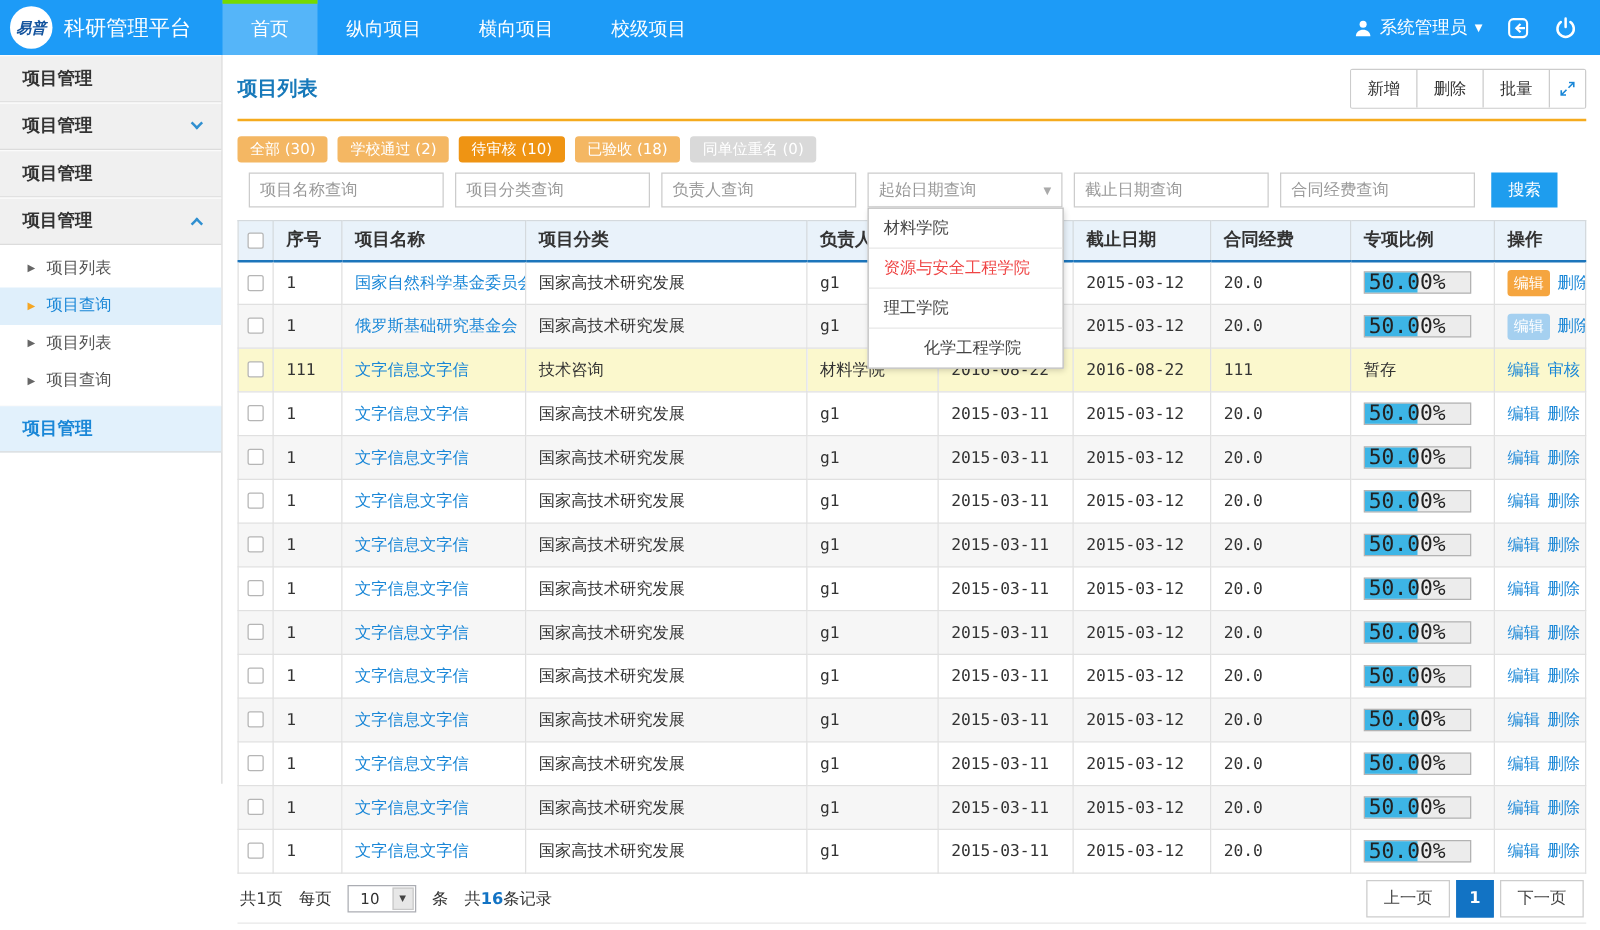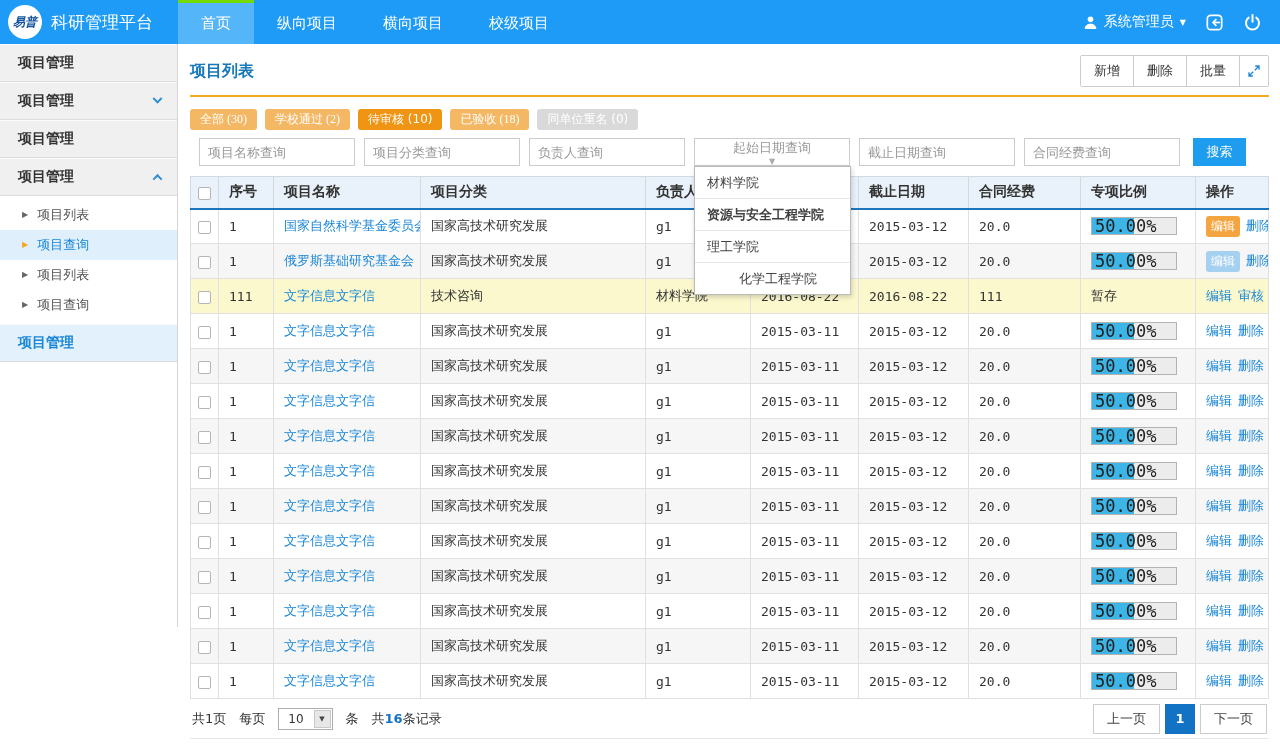--- a/index.html
+++ b/index.html
@@ -40,35 +40,35 @@
   .title-row { padding-top:11px; padding-bottom:8px; border-bottom:2px solid #f5ab1e; display:flex; justify-content:space-between; align-items:center; }
   .page-title { font-size:16px; color:#1779ba; font-weight:bold; }
   .btn-group { display:flex; border:1px solid #ccc; border-radius:2px; background:#fff; }
   .btn-group button { border:none; border-left:1px solid #ccc; background:#fff; padding:6px 13px; font-size:13px; color:#333;
                       font-family:inherit; cursor:pointer; display:flex; align-items:center; }
   .btn-group button:first-child { border-left:none; }
   .btn-group .icon-btn { padding:6px 8px; }
 
   .filter-row { margin-top:12px; display:flex; gap:8px; }
   .chip { height:21px; line-height:21px; padding:0 10px; border-radius:3px; color:#fff; font-size:12px; cursor:pointer; white-space:nowrap; }
-  .chip.light { background:#f4b763;font-family:Liberation Serif, serif; }
+  .chip.light { background:#f4b763; }
   .chip.active { background:#ef9413; }
   .chip.disabled { background:#d9d9d9; }
 
   .search-row { margin-top:8px; padding-left:9px; display:flex; gap:9px; align-items:center; }
   .s-input { width:156px; height:28px; border:1px solid #ccc; padding:0 8px; font-size:13px; color:#555; font-family:inherit; outline:none; }
   .s-input::placeholder { color:#999; }
   .s-select { position:relative; width:156px; height:28px; border:1px solid #ccc; background:#fff; display:flex; align-items:center;
-              justify-content:space-between; padding:0 8px; color:#999; font-size:13px; cursor:pointer; z-index:30;flex-direction:column; }
+              justify-content:space-between; padding:0 8px; color:#999; font-size:13px; cursor:pointer; z-index:30; }
   .s-select .caret { font-size:8px; color:#aaa; }
   .dropdown { position:absolute; top:27px; left:-1px; width:157px; background:#fff; border:1px solid #bbb;
               box-shadow:1px 2px 5px rgba(0,0,0,.18); }
   .dd-item { line-height:31px; padding:0 12px; font-size:13px; color:#444; border-bottom:1px solid #e8e8e8; white-space:nowrap; cursor:pointer; }
   .dd-item:last-child { border-bottom:none;margin-left:32px; }
-  .dd-item.selected { color:#404040; font-weight:bold; }
+  .dd-item.selected { color:#ef4444; font-weight:normal; }
   .search-btn { margin-left:4px; width:53px; height:28px; border:none; background:#1e9dee; color:#fff; font-size:13px; font-family:inherit; cursor:pointer; }
 
   
   table.grid { margin-top:10px; border-collapse:collapse; table-layout:fixed; width:1078px; }
   .grid th { background:#e9f2fa; border:1px solid #d4d9dd; border-bottom:2px solid #1c75bb; height:32px;
              font-size:14px; color:#333; text-align:left; padding:0 10px; font-weight:bold; white-space:nowrap; }
   .grid th.c-check, .grid td.c-check { text-align:center; padding:0; }
   .grid td { border:1px solid #e0e0e0; height:35px; padding:0 10px; font-size:13px; color:#333; white-space:nowrap; overflow:hidden; background:#fff; }
   tr.gray td { background:#f6f6f6; }
   tr.yellow td { background:#fbf8cd; }

